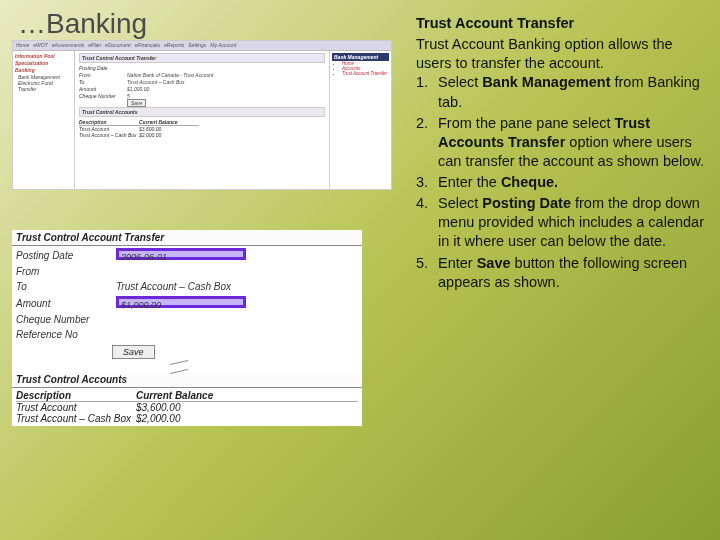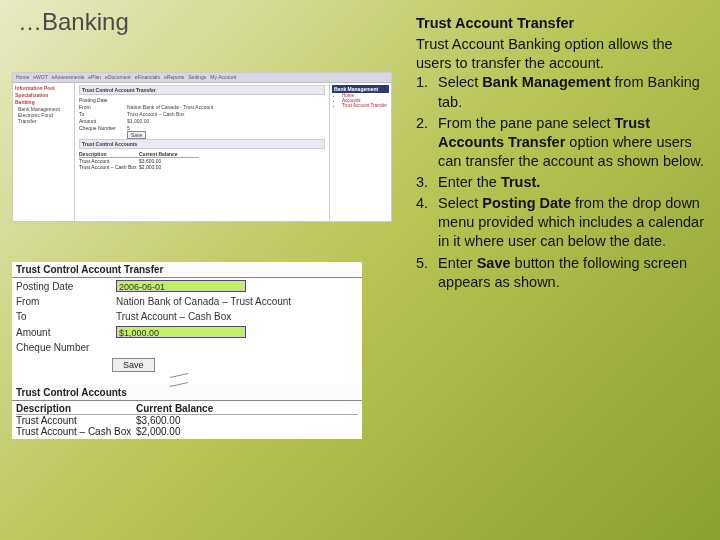--- a/index.html
+++ b/index.html
@@ -5,24 +5,24 @@
   * { box-sizing: border-box; margin: 0; padding: 0; }
   body {
     width: 720px; height: 540px;
     font-family: Arial, sans-serif;
     background: linear-gradient(135deg, #e8eac2 0%, #b8c454 50%, #8a9f2e 100%);
     position: relative;
     overflow: hidden;
   }
   .slide-title {
     position: absolute; top: 8px; left: 18px;
-    font-size: 24px; color: #4a4a4a; font-weight: normal;
+    font-size: 28px; color: #4a4a4a; font-weight: normal;
   }
   .left-col {
-    position: absolute; left: 12px; top: 72px; width: 382px;
+    position: absolute; left: 12px; top: 40px; width: 382px; font-style: italic;
   }
   .right-col {
     position: absolute; left: 416px; top: 14px; width: 290px;
     font-size: 14.5px; color: #111; line-height: 1.32;
   }
   .right-col .heading { font-weight: bold; margin-bottom: 2px; }
   .right-col ol { list-style: none; padding-left: 0; }
   .right-col li { padding-left: 22px; position: relative; margin-bottom: 2px; }
   .right-col li .num { position: absolute; left: 0; }
   .right-col b { font-weight: bold; }
@@ -55,21 +55,21 @@
 
   
   .form {
     margin-top: 40px; width: 350px; background: #fff;
     font-size: 10px; color: #222;
   }
   .form .sect { font-weight: bold; border-bottom: 1px solid #888; padding: 2px 4px; background: #fbfbfb; }
   .form .frow { display: flex; padding: 2px 4px; align-items: center; }
   .form .flbl { width: 100px; color: #333; }
   .form .fval { flex: 1; color: #333; }
-  .form .input-box { display: inline-block; min-width: 130px; height: 12px; border: 1px solid #6d28d9; background: #bef264; font-size: 9px; padding: 0 2px; line-height: 12px; }
+  .form .input-box { display: inline-block; min-width: 130px; height: 12px; border: 3px solid #6d28d9; background: #c4b5fd; font-size: 9px; padding: 0 2px; line-height: 12px; }
   .form .btn { display: inline-block; padding: 1px 10px; border: 1px solid #888; background: #eee; font-size: 9px; margin: 3px 0 3px 100px; }
   .form .divider { height: 10px; background: #fff; position: relative; }
   .form .divider::before {
     content: ""; position: absolute; left: 45%; top: 0; width: 18px; height: 8px;
     border-top: 1px solid #888; border-bottom: 1px solid #888;
     transform: skewY(-12deg);
   }
   .form .tbl2 { padding: 2px 4px; }
   .form .tbl2 .h { display: flex; font-weight: bold; border-bottom: 1px solid #aaa; }
   .form .tbl2 .r { display: flex; }
@@ -157,32 +157,35 @@
   </div>
 
   <div class="form">
     <div class="sect">Trust Control Account Transfer</div>
     <div class="frow">
         <div class="flbl">Posting Date</div>
         <div class="fval"><span class="input-box">2006-06-01</span></div>
       </div>
     <div class="frow">
         <div class="flbl">From</div>
-        <div class="fval">Nation Bank of Canada – Trust Account</div>
       </div>
     <div class="frow">
         <div class="flbl">To</div>
         <div class="fval">Trust Account – Cash Box</div>
       </div>
     <div class="frow">
         <div class="flbl">Amount</div>
         <div class="fval"><span class="input-box">$1,000.00</span></div>
       </div>
     <div class="frow">
         <div class="flbl">Cheque Number</div>
+        <div class="fval"></div>
+      </div>
+    <div class="frow">
+        <div class="flbl">Reference No</div>
         <div class="fval"></div>
       </div>
     <div class="btn">Save</div>
     <div class="divider"></div>
     <div class="sect">Trust Control Accounts</div>
     <div class="tbl2">
       <div class="h">
           <div class="c1">Description</div>
           <div class="c2">Current Balance</div>
         </div>
@@ -197,17 +200,17 @@
     </div>
   </div>
 </div>
 
 <div class="right-col">
   <div class="heading">Trust Account Transfer</div>
   <div>Trust Account Banking option allows the users to transfer the account.</div>
   <ol>
     <li><span class="num">1.</span><span>Select </span><b>Bank Management</b><span> from Banking tab.</span></li>
     <li><span class="num">2.</span><span>From the pane pane select </span><b>Trust Accounts Transfer</b><span> option where users can transfer the account as shown below.</span></li>
-    <li><span class="num">3.</span><span>Enter the </span><b>Trust.</b><span></span></li>
+    <li><span class="num">3.</span><span>Enter the </span><b>Cheque.</b><span></span></li>
     <li><span class="num">4.</span><span>Select </span><b>Posting Date</b><span> from the drop down menu provided which includes a calendar in it where user can below the date.</span></li>
     <li><span class="num">5.</span><span>Enter </span><b>Save</b><span> button the following screen appears as shown.</span></li>
   </ol>
 </div>
 
 </body></html>

